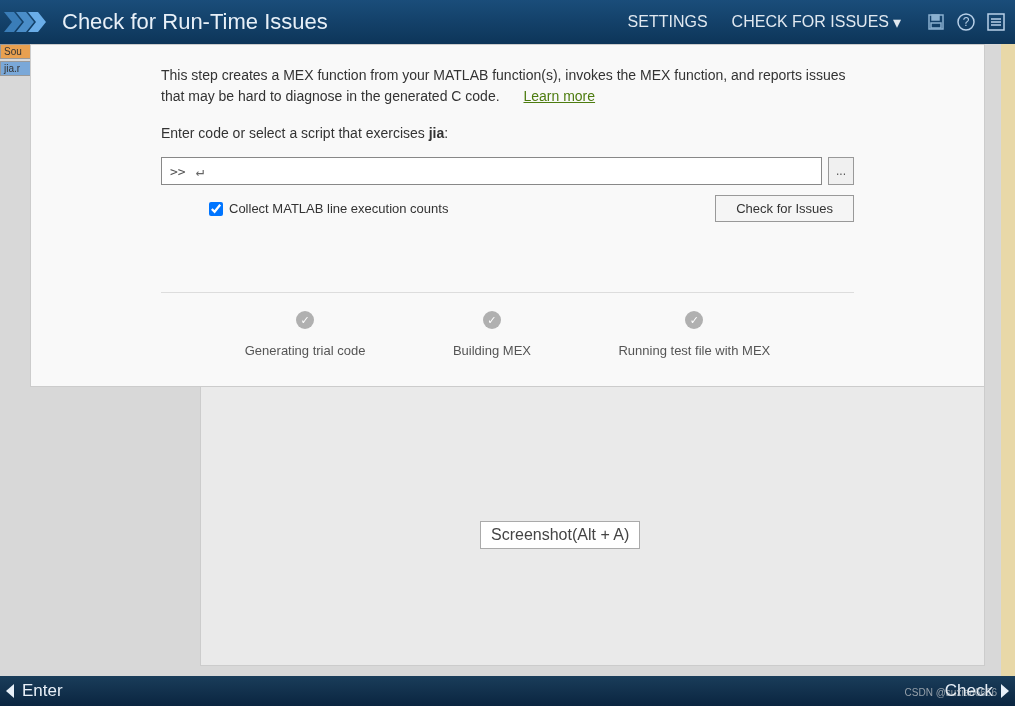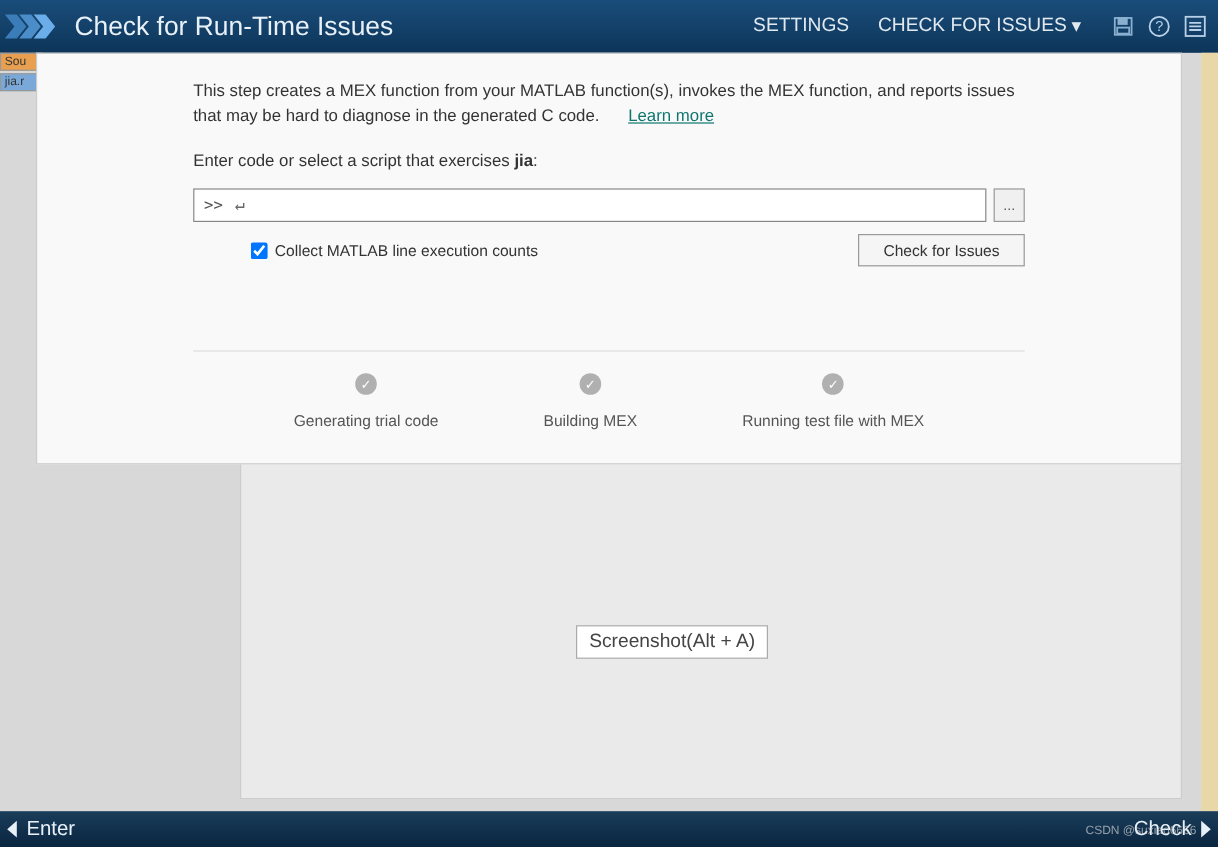--- a/index.html
+++ b/index.html
@@ -84,21 +84,21 @@
       background: #f9f9f9;
       border: 1px solid #ccc;
       padding: 20px 130px 28px 130px;
     }
     .desc {
       font-size: 14px;
       color: #333;
       line-height: 1.5;
       margin-bottom: 18px;
     }
-    .desc a { color: #0f766e; text-decoration: underline; padding-left: 20px; }
+    .desc a { color: #4d7c0f; text-decoration: underline; padding-left: 20px; }
     .prompt-label {
       font-size: 14px;
       color: #333;
       margin-bottom: 16px;
     }
     .prompt-label b { font-weight: bold; }
     .code-row {
       display: flex;
       align-items: center;
       gap: 6px;

